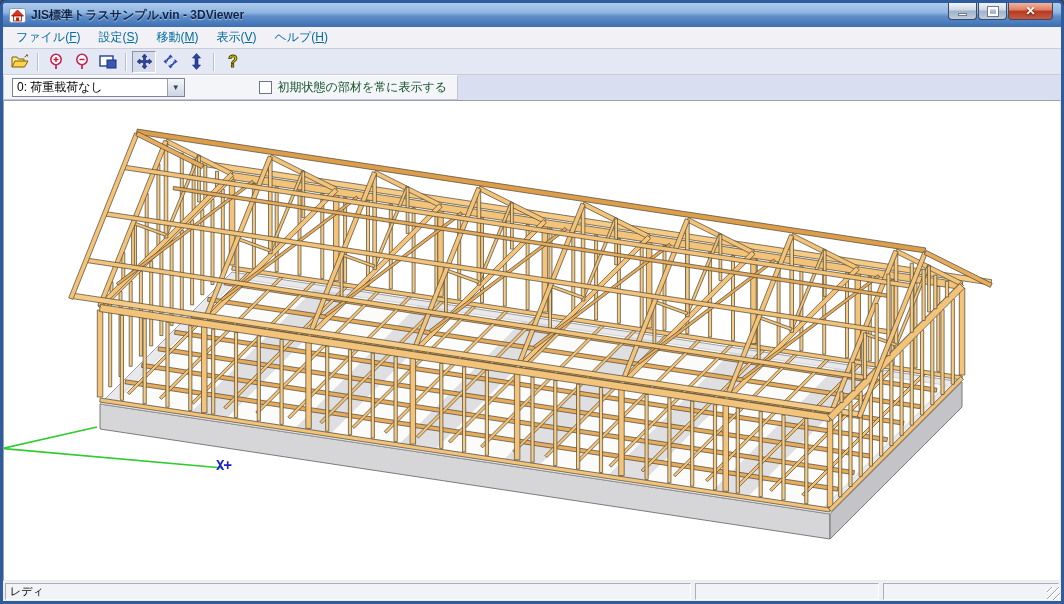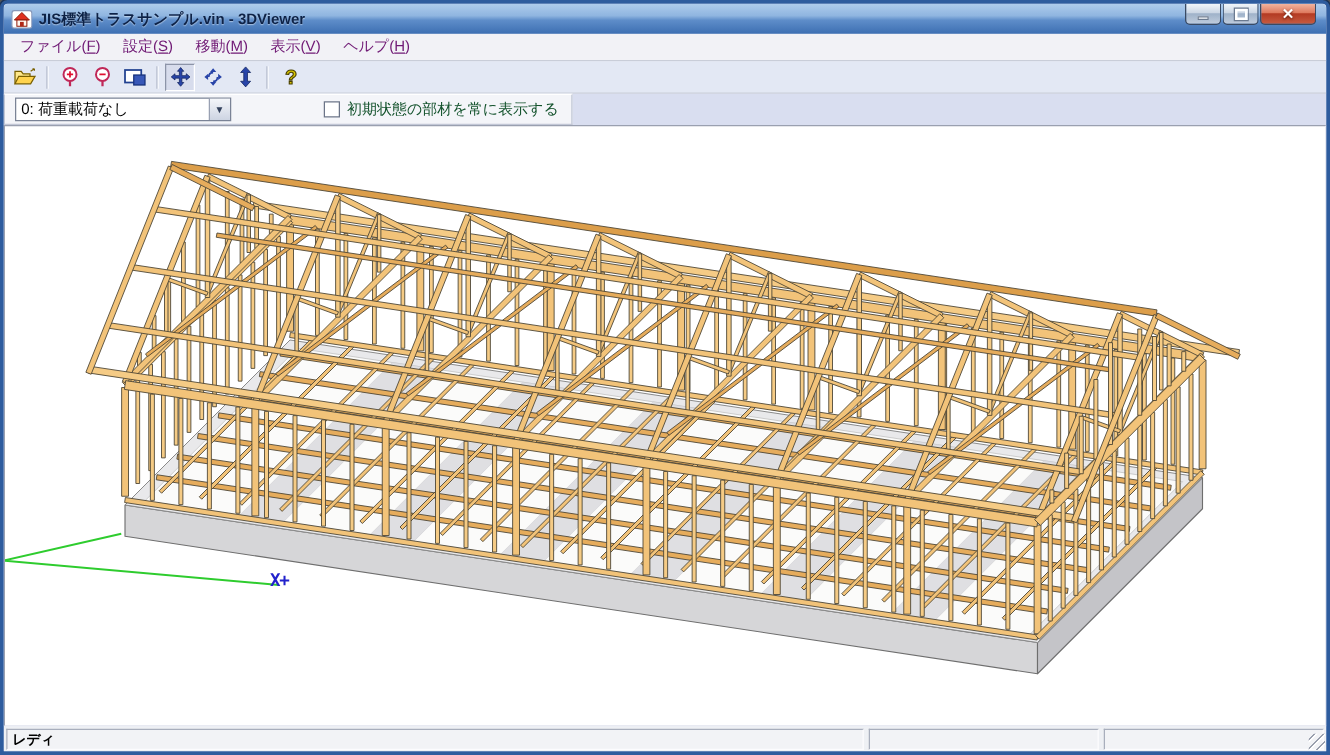--- a/index.html
+++ b/index.html
@@ -18,21 +18,21 @@
   .wbtn{height:17px;border:1px solid #3A4A63;border-top:none;border-radius:0 0 4px 4px;
     margin-left:1px;display:flex;align-items:center;justify-content:center;cursor:default;}
   .wbtn.gray{width:29px;background:linear-gradient(#F2F6FA,#CBD6E4 45%,#9FB2C9 50%,#BFCCDD);}
   .wbtn.red{width:45px;background:linear-gradient(#F2B5A0,#DE7A5E 45%,#B33A22 50%,#C65B41);}
   .glyph-min{width:9px;height:3px;background:#fff;border:1px solid #6B7A90;margin-top:6px;}
   .glyph-max{width:10px;height:9px;background:#fff0;border:2px solid #fff;box-shadow:0 0 0 1px #6B7A90;}
   .glyph-x{color:#fff;font-size:12px;font-weight:bold;text-shadow:0 1px 2px #5A1708;line-height:1;}
   
   .menubar{height:22px;flex:0 0 22px;background:#F2F2F6;border-bottom:1px solid #C9CDD8;
     display:flex;align-items:center;padding:0 4px;}
-  .menu-item{font-size:12px;color:#701a75;padding:2px 9px;white-space:nowrap;}
+  .menu-item{font-size:12px;color:#0369a1;padding:2px 9px;white-space:nowrap;}
   .menu-item u{text-decoration:underline;}
   
   .toolbar1{height:26px;flex:0 0 26px;background:#E3E8F4;border-bottom:1px solid #C9CDD8;
     display:flex;align-items:center;padding:0 4px;}
   .tbtn{width:24px;height:22px;display:flex;align-items:center;justify-content:center;
     border:1px solid transparent;margin:0 1px;}
   .tbtn.pressed{border-color:#8C94A8 #FFFFFF #FFFFFF #8C94A8;background:#D7DCEC;}
   .tsep{width:2px;height:18px;border-left:1px solid #B9BFD0;border-right:1px solid #FCFCFE;margin:0 4px;}
   .toolbar2{height:25px;flex:0 0 25px;background:#D9DEF0;display:flex;align-items:stretch;}
   .tb2panel{display:flex;align-items:center;background:#F4F5F9;border:1px solid #C2C7D6;
@@ -48,21 +48,21 @@
   .viewport{flex:1 1 auto;background:#FFFFFF;position:relative;overflow:hidden;
     border:1px solid;border-color:#9AA0B0 #E8EAF2 #E8EAF2 #9AA0B0;}
   .viewport svg{position:absolute;left:0;top:0;}
   .axis-label{position:absolute;left:212px;top:356px;color:#2222CC;font-weight:bold;
     font-size:14px;font-family:"DejaVu Sans Mono",monospace;letter-spacing:-1px;}
   
   .statusbar{height:20px;flex:0 0 20px;background:#EEF0F4;display:flex;align-items:stretch;
     padding:2px 2px 1px 2px;gap:4px;position:relative;}
   .spane{border:1px solid;border-color:#A8AEBC #FCFCFE #FCFCFE #A8AEBC;background:#F2F3F6;
     font-size:11px;color:#000;display:flex;align-items:center;padding:0 4px;}
-  .spane.main{flex:1 1 auto;font-weight:bold;}
+  .spane.main{flex:1 1 auto;}
   .spane.p2{width:184px;}
   .spane.p3{width:176px;}
   .grip{position:absolute;right:1px;bottom:1px;width:13px;height:13px;
     background:repeating-linear-gradient(135deg,transparent 0 3px,#9aa0ae 3px 4px,#fff 4px 5px);}
 </style>
 </head>
 <body>
 
 <div class="window">
 

